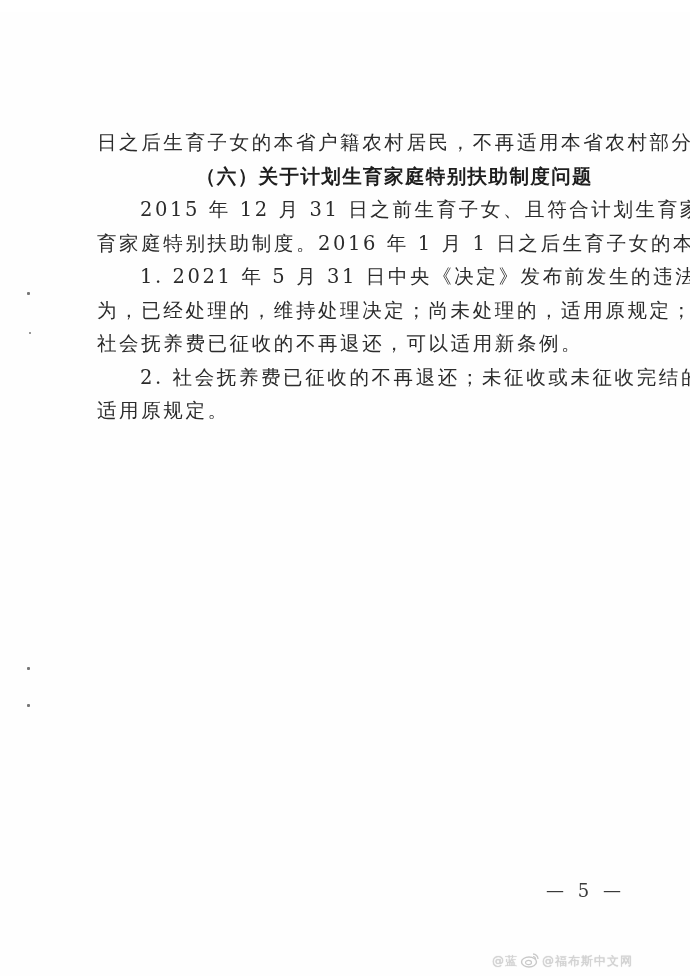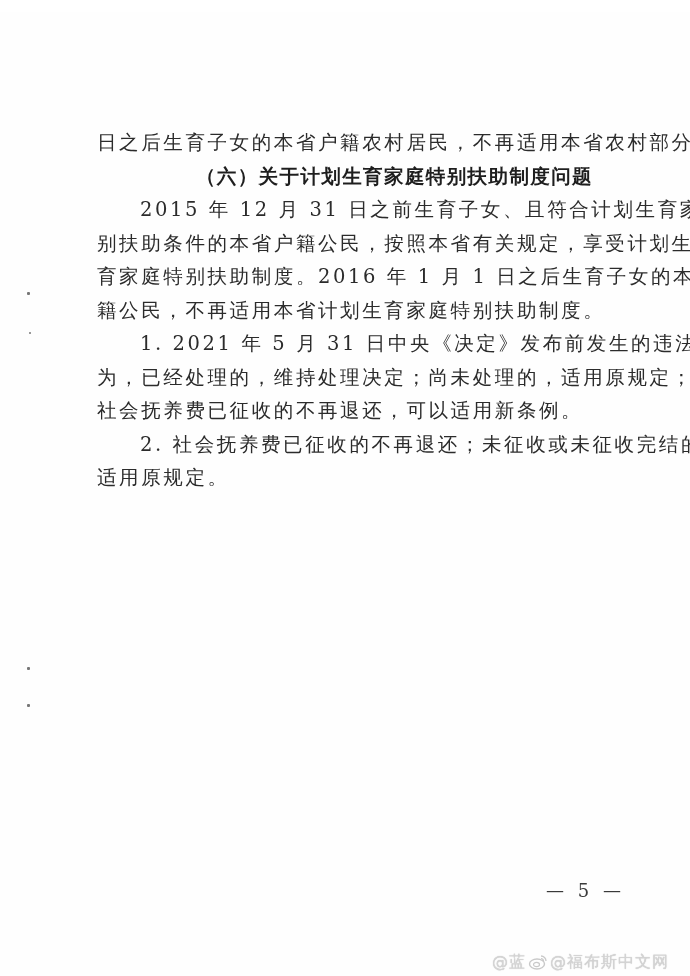--- a/index.html
+++ b/index.html
@@ -63,21 +63,21 @@
     width: 3px;
     height: 3px;
     background: #777;
     border-radius: 1px;
   }
   .watermark {
     position: absolute;
     left: 492px;
     top: 940px;
     font-family: "DejaVu Sans", "Liberation Sans", sans-serif;
-    font-size: 16px;
+    font-size: 12px;
     color: #d4d4d4;
     white-space: nowrap;
     letter-spacing: 1px;
     text-shadow: 0 0 1px #bbb;
   }
   .weibo-icon {
     display: inline-block;
     width: 20px;
     height: 16px;
     vertical-align: -3px;
@@ -94,23 +94,21 @@
   <div class="margin-mark" style="left:27px; top:655px;"></div>
   <div class="margin-mark" style="left:27px; top:692px;"></div>
 
   <div class="body-text">
 
     <div class="line">日之后生育子女的本省户籍农村居民，不再适用本省农村部分</div>
 
     <div class="line indent heading-six" style="padding-left:32px;text-align:right;">（六）关于计划生育家庭特别扶助制度问题</div>
 
     <div class="line indent">2015 年 12 月 31 日之前生育子女、且符合计划生育家庭特</div>
-    <div class="line">别扶助条件的本省户籍公民，按照本省有关规定，享受计划生</div>
     <div class="line">育家庭特别扶助制度。2016 年 1 月 1 日之后生育子女的本省户</div>
-    <div class="line">籍公民，不再适用本省计划生育家庭特别扶助制度。</div>
 
 
     <div class="line indent">1. 2021 年 5 月 31 日中央《决定》发布前发生的违法生育行</div>
     <div class="line">为，已经处理的，维持处理决定；尚未处理的，适用原规定；</div>
     <div class="line">社会抚养费已征收的不再退还，可以适用新条例。</div>
 
     <div class="line indent">2. 社会抚养费已征收的不再退还；未征收或未征收完结的，</div>
     <div class="line">适用原规定。</div>
   </div>
 

